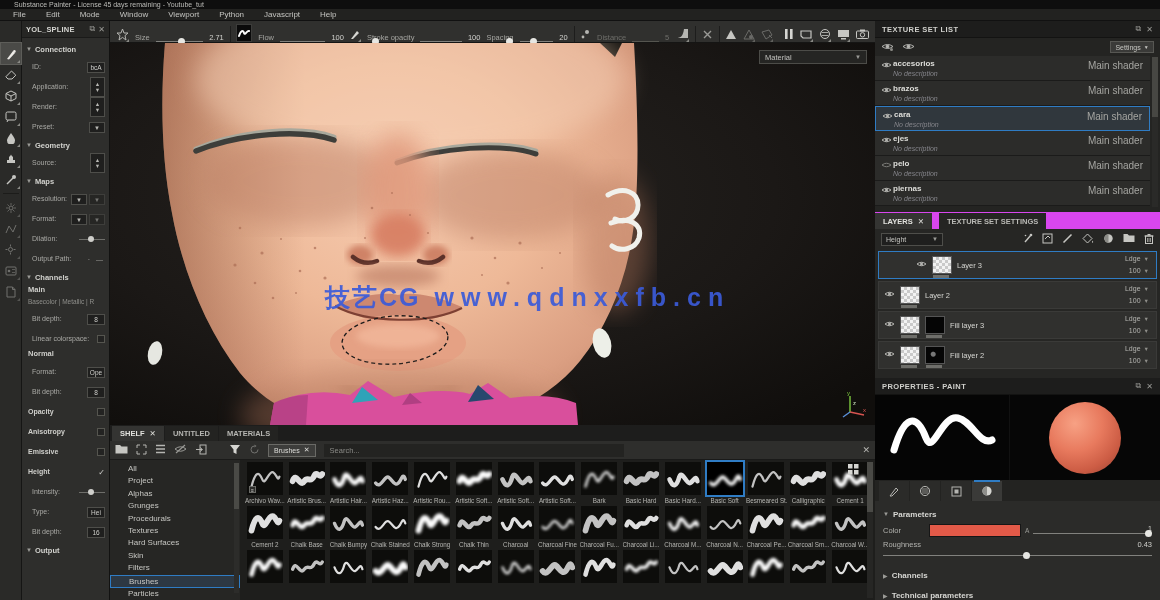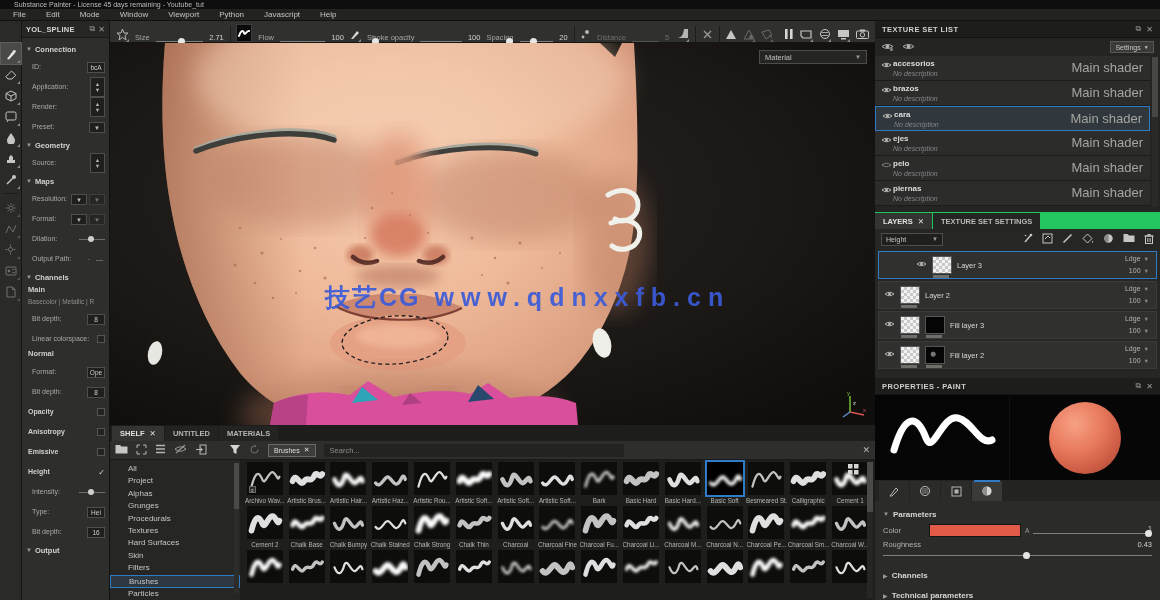--- a/index.html
+++ b/index.html
@@ -68,29 +68,29 @@
   .pn-ic { color:#9a9a96; font-size:8px; margin-left:5px; }
 
   
   .tsl { position:absolute; left:0; top:0; width:285px; height:191px; background:#242422; overflow:hidden; }
   .tsl-sub { height:18px; display:flex; align-items:center; padding:0 6px; gap:8px; background:#242422; }
   .tsl-settings { margin-left:auto; width:44px; height:12px; background:#3a3a38; border:1px solid #575753; color:#c6c6c2; font-size:7px; display:flex; align-items:center; justify-content:center; gap:3px; }
   .tsl-rows { position:absolute; left:0; top:35px; right:10px; bottom:0; }
   .tsl-row { height:25px; border-bottom:1px solid #1b1b1a; background:#2c2c2a; position:relative; padding:3px 6px 0 6px; }
   .tsl-row.sel { border:1px solid #2f7cc4; background:#30373d; }
   .tsl-name { font-size:8px; font-weight:bold; color:#dededa; margin-left:12px; display:inline-block; }
-  .tsl-shader { position:absolute; right:7px; top:4px; font-size:13px; color:#a5a5a1; }
+  .tsl-shader { position:absolute; right:7px; top:4px; font-size:10px; color:#a5a5a1; }
   .tsl-desc { font-size:7px; color:#84848a; font-style:italic; margin-left:12px; margin-top:2px; }
   .tsl-eye { position:absolute; left:6px; top:5px; }
   .tsl-scroll { position:absolute; right:2px; top:36px; width:6px; height:150px; background:#2a2a28; }
   .tsl-scroll i { display:block; width:6px; height:60px; background:#474743; }
 
   
   .lay { position:absolute; left:0; top:191px; width:285px; height:166px; background:#262624; }
-  .lay-tabs { height:17px; display:flex; background:#22c55e; align-items:flex-end; gap:1px;text-align:right; }
+  .lay-tabs { height:17px; display:flex; background:#d946ef; align-items:flex-end; gap:7px;text-align:right; }
   .lay-tab { height:16px; padding:0 8px; display:flex; align-items:center; gap:5px; font-size:7.5px; font-weight:bold; color:#b9b9b5; background:#252523; }
   .lay-tab.active { background:#33333/1; background:#343432; color:#e2e2de; }
   .lay-bar { height:20px; display:flex; align-items:center; padding:0 6px; gap:7px; }
   .lay-filter { width:62px; height:13px; background:#1f1f1e; border:1px solid #4e4e4a; font-size:7px; color:#c6c6c2; display:flex; align-items:center; padding:0 4px; }
   .lay-filter .ch { margin-left:auto; font-size:6px; color:#9a9a96; }
   .lay-ic { margin-left:auto; display:flex; gap:9px; align-items:center; }
   .lay-rows { padding:2px 3px; display:flex; flex-direction:column; gap:2px; }
   .lay-row { height:28px; background:#30302e; border:1px solid #3a3a38; display:flex; align-items:center; padding:0 5px; gap:5px; position:relative; }
   .lay-row.sel { border:1px solid #2f7cc4;padding-left:37px; }
   .thumb { width:20px; height:18px; background:repeating-conic-gradient(#c9c9c9 0 25%, #f2f2f2 0 50%) 0 0/6px 6px; border:1px solid #555; position:relative; }

